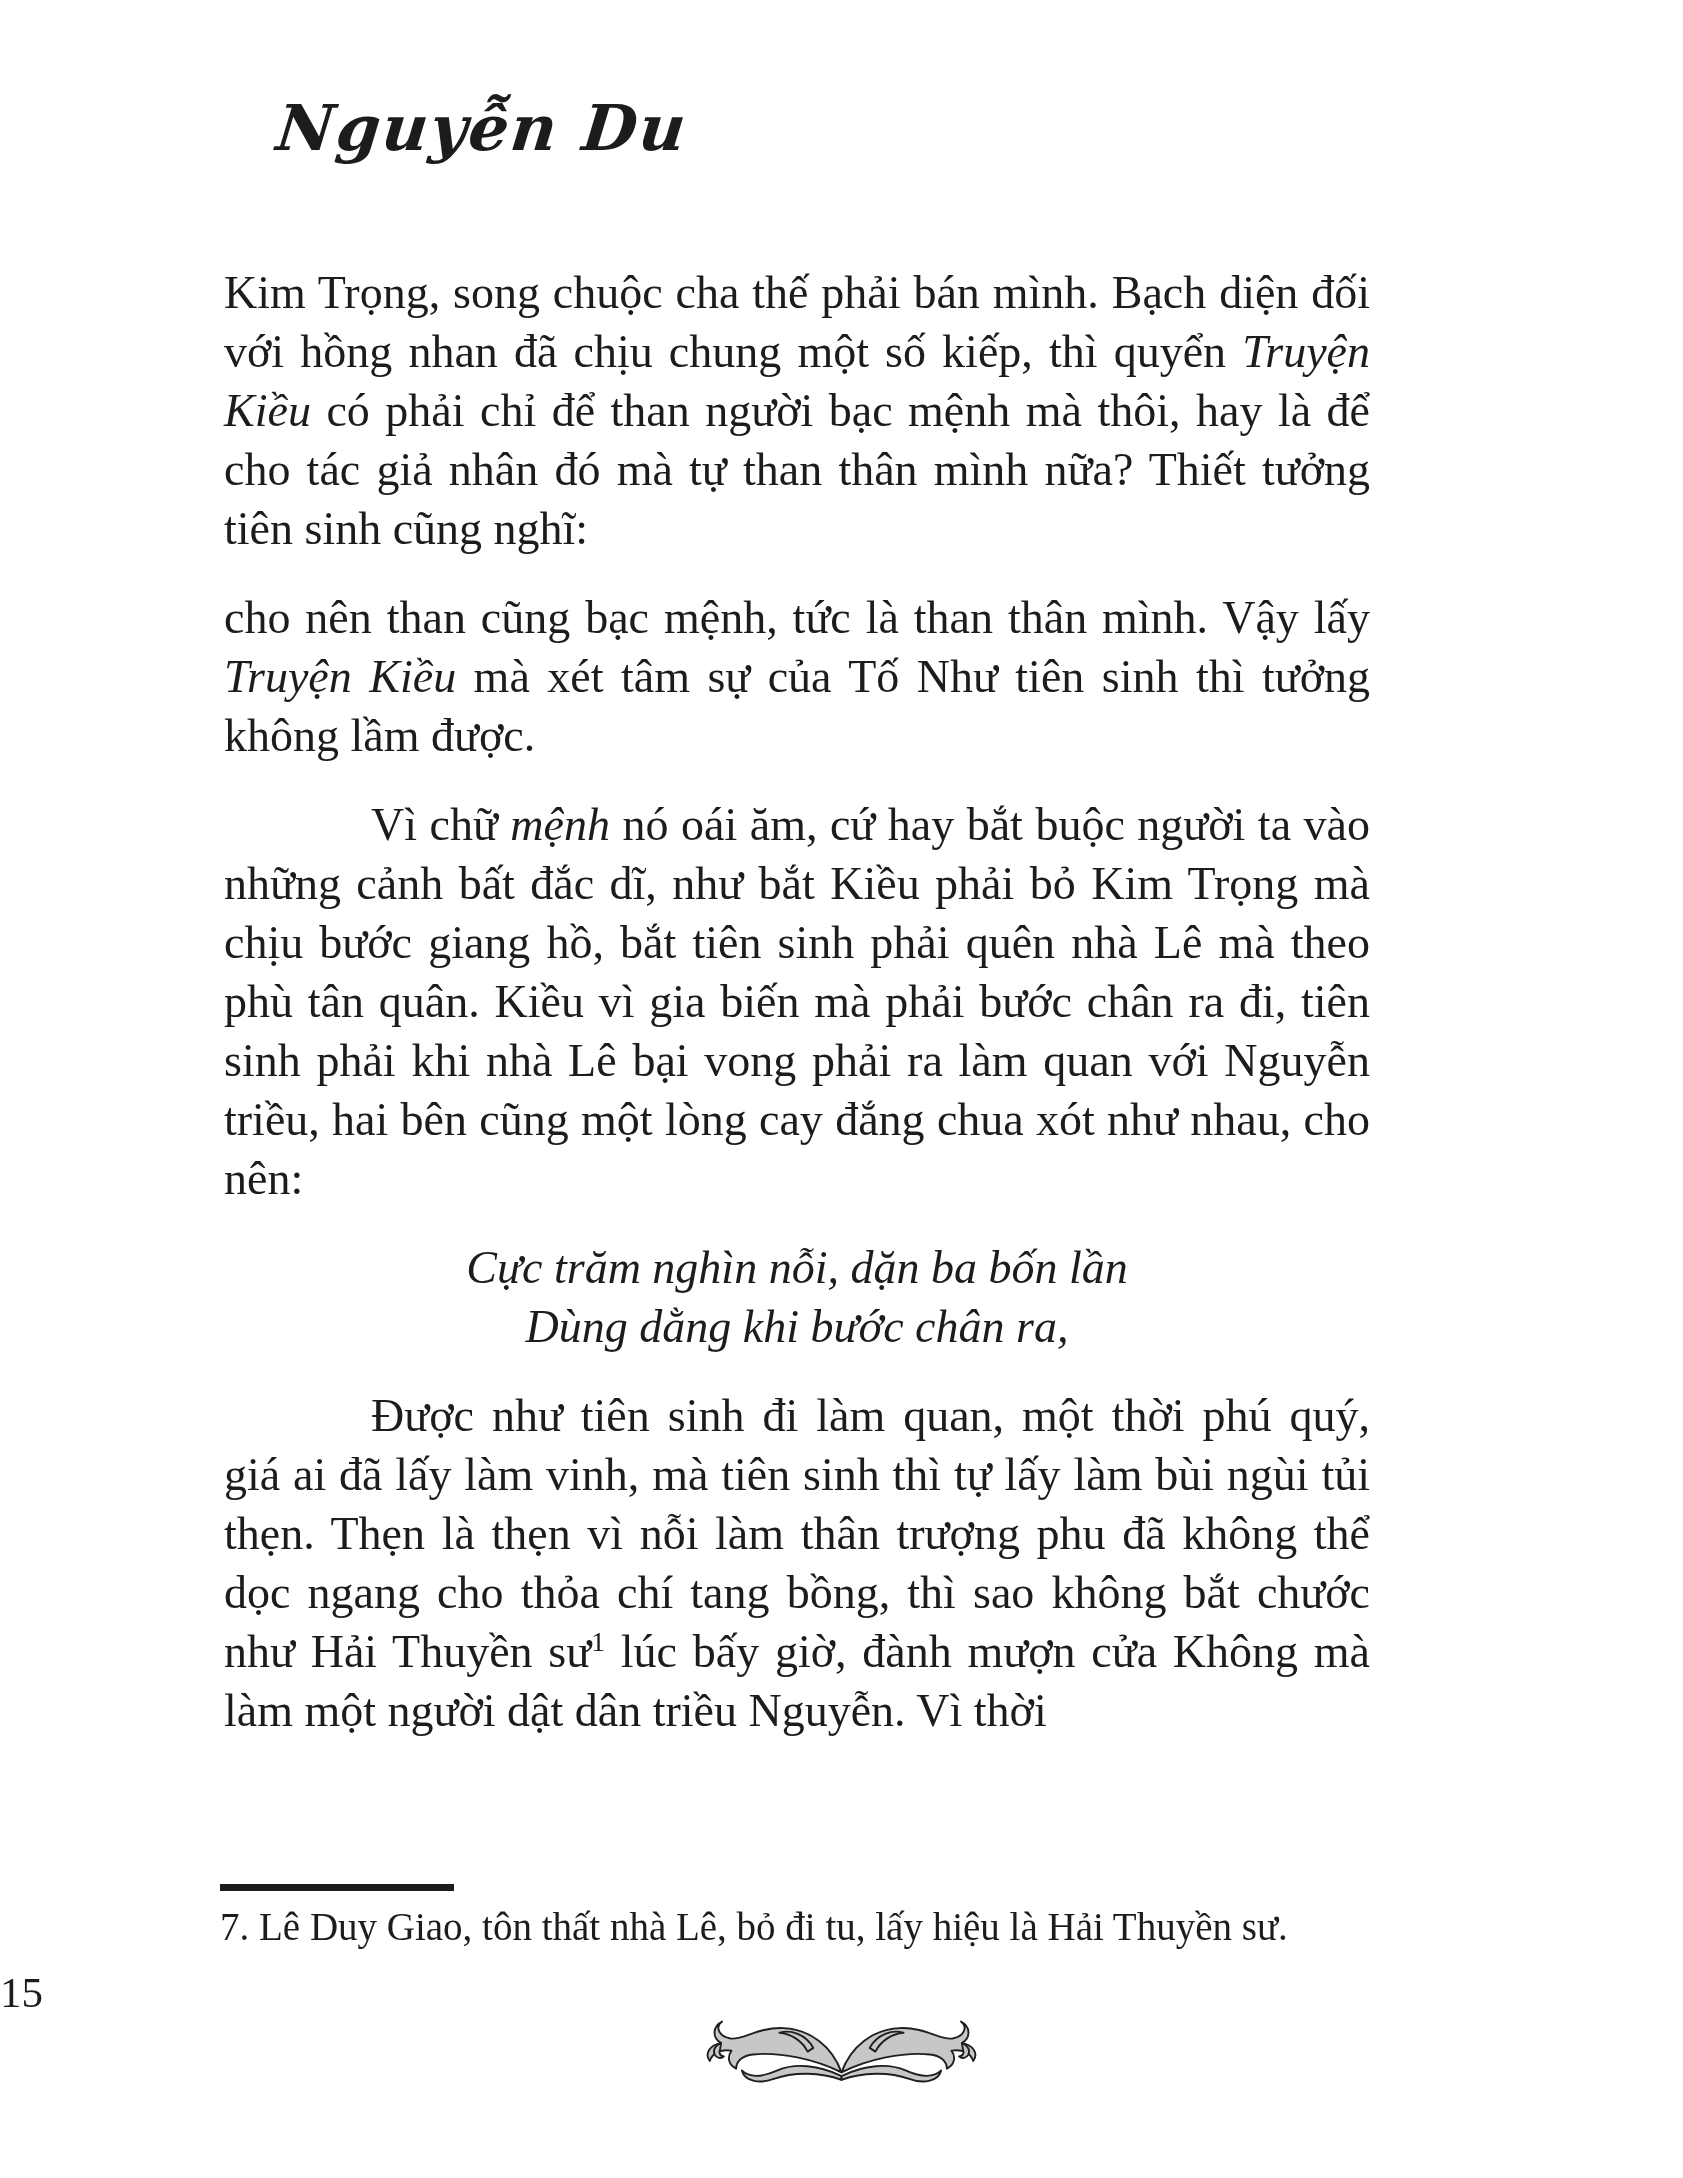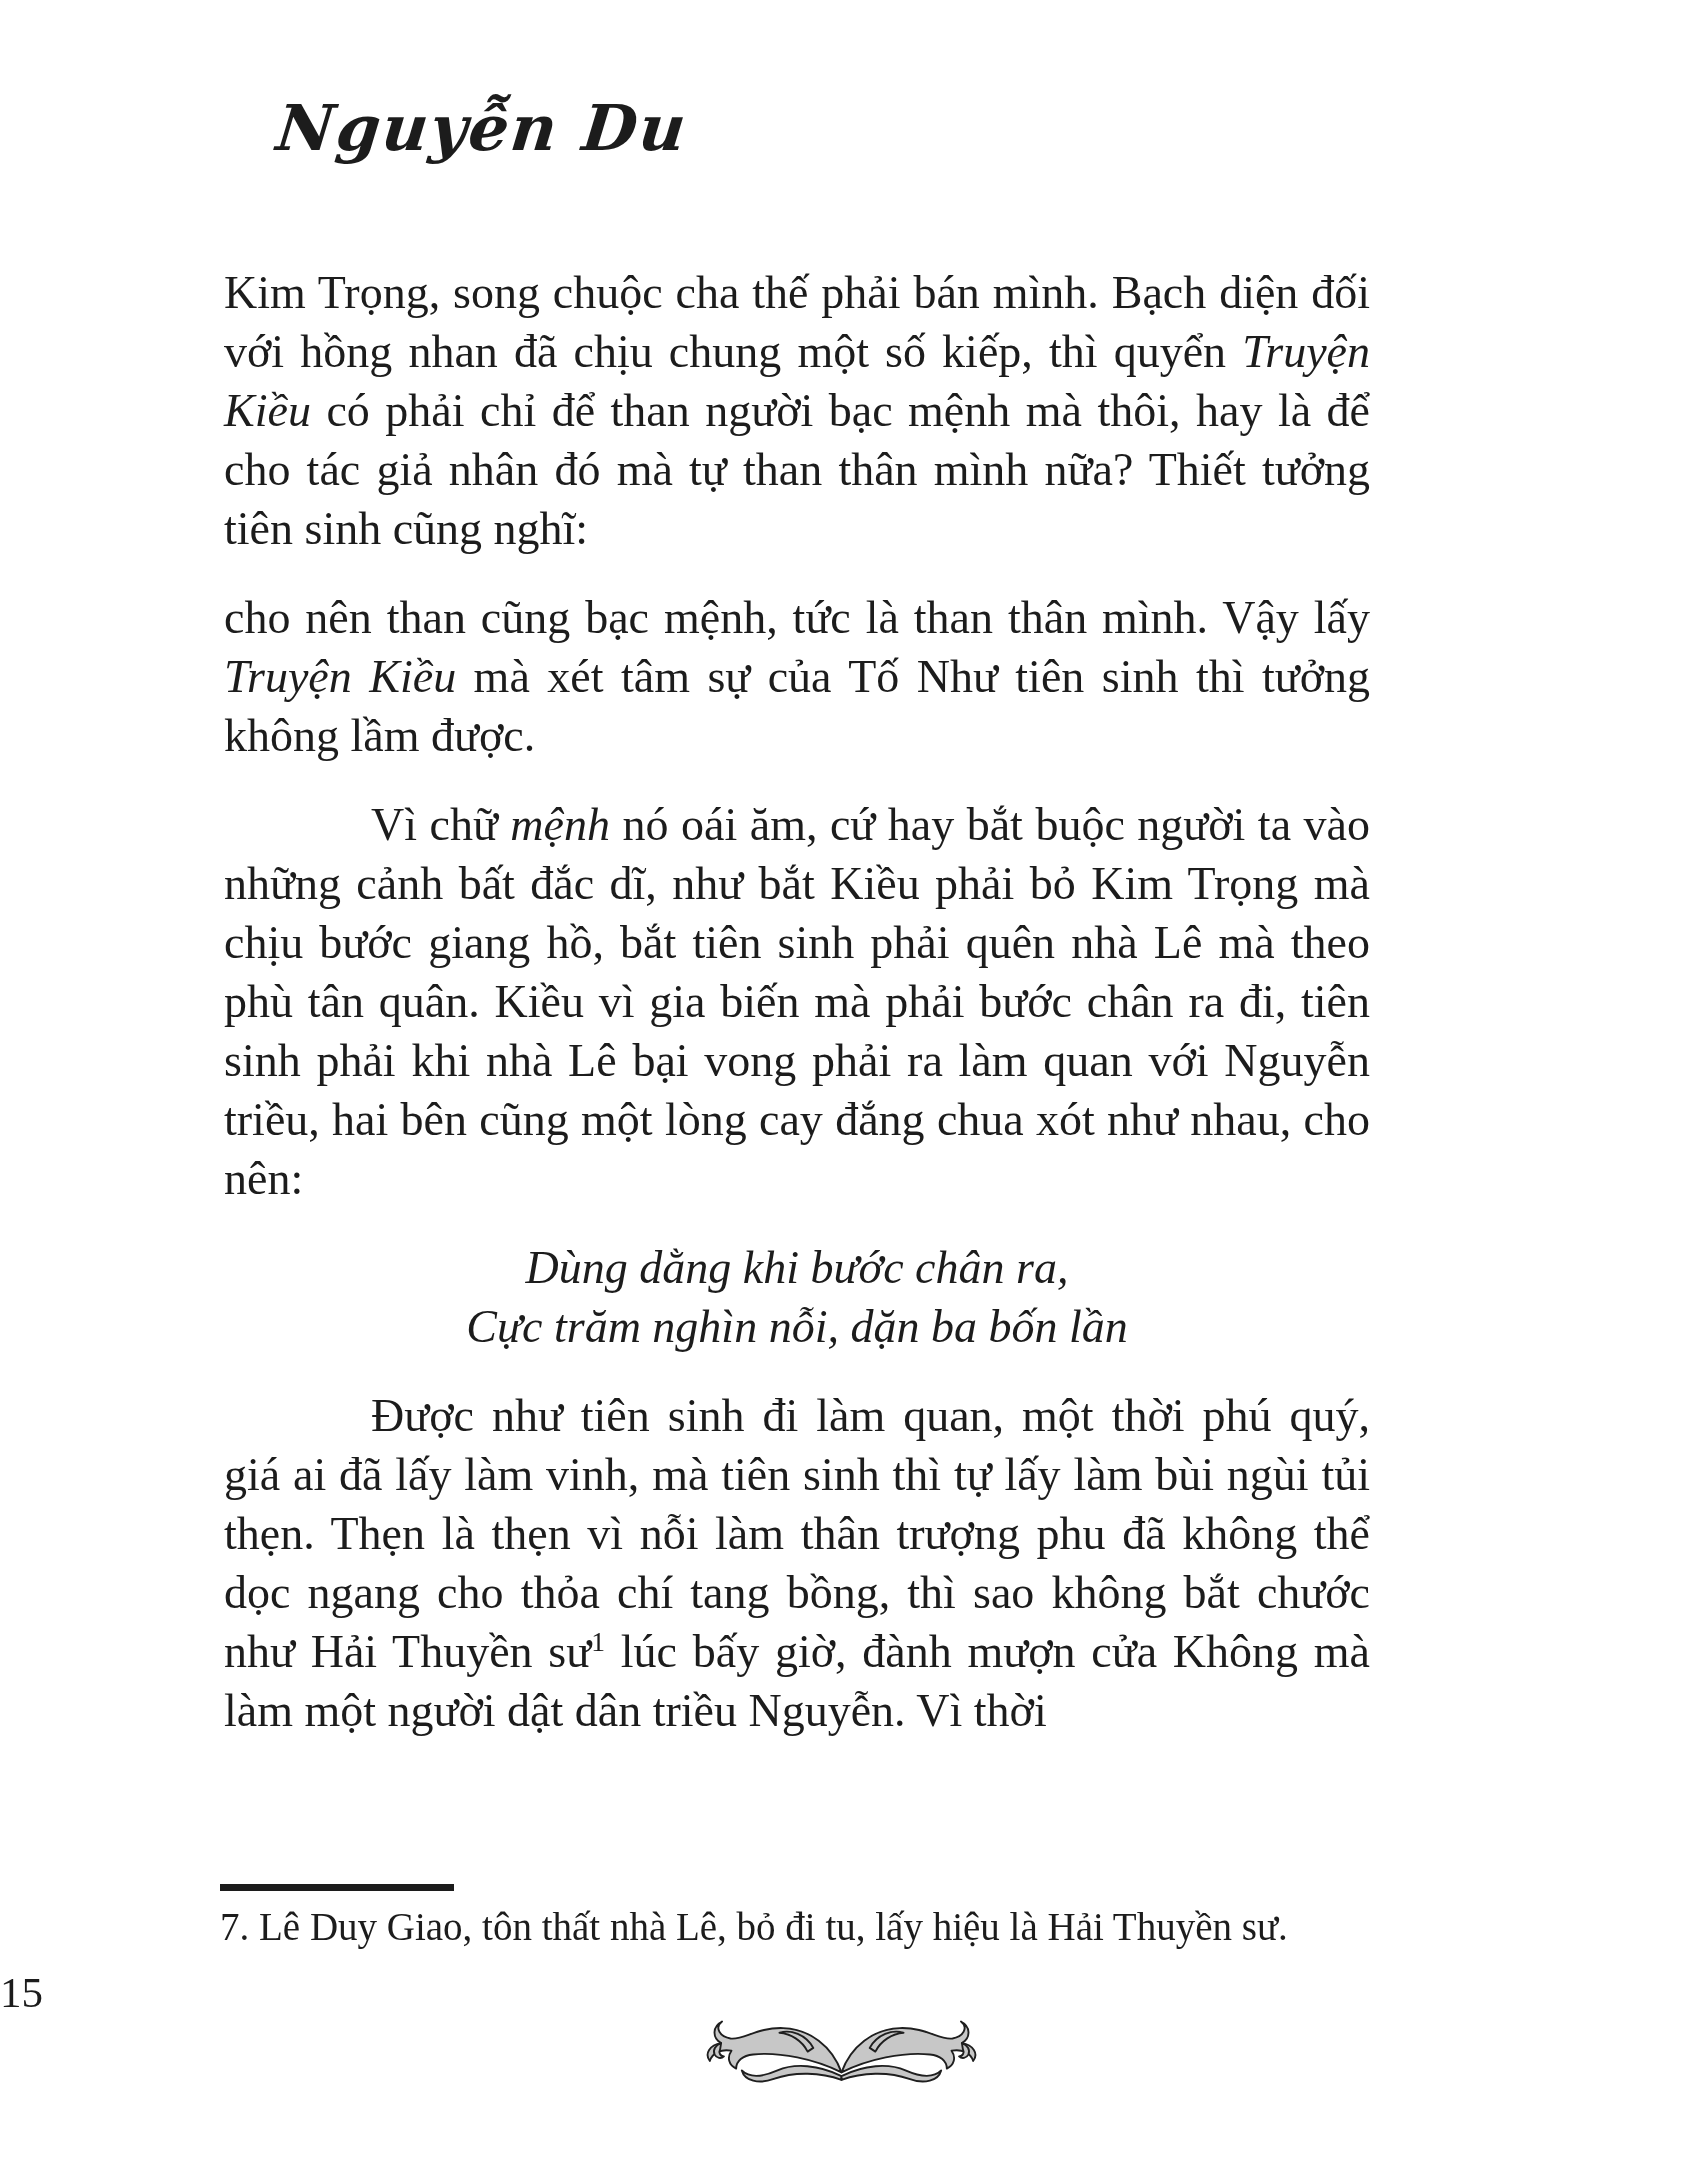--- a/index.html
+++ b/index.html
@@ -88,22 +88,22 @@
 
 <div class="page">
 
   <div class="header-script">Nguyễn Du</div>
 
   <div class="text-block">
       <p class="para"><span>Kim Trọng, song chuộc cha thế phải bán mình. Bạch diện đối với hồng nhan đã chịu chung một số kiếp, thì quyển </span><em>Truyện Kiều</em><span> có phải chỉ để than người bạc mệnh mà thôi, hay là để cho tác giả nhân đó mà tự than thân mình nữa? Thiết tưởng tiên sinh cũng nghĩ:</span></p>
       <p class="para"><span>cho nên than cũng bạc mệnh, tức là than thân mình. Vậy lấy </span><em>Truyện Kiều</em><span> mà xét tâm sự của Tố Như tiên sinh thì tưởng không lầm được.</span></p>
       <p class="para indent"><span>Vì chữ </span><em>mệnh</em><span> nó oái ăm, cứ hay bắt buộc người ta vào những cảnh bất đắc dĩ, như bắt Kiều phải bỏ Kim Trọng mà chịu bước giang hồ, bắt tiên sinh phải quên nhà Lê mà theo phù tân quân. Kiều vì gia biến mà phải bước chân ra đi, tiên sinh phải khi nhà Lê bại vong phải ra làm quan với Nguyễn triều, hai bên cũng một lòng cay đắng chua xót như nhau, cho nên:</span></p>
       <div class="verse">
+        <div class="verse-line">Cực trăm nghìn nỗi, dặn ba bốn lần</div>
         <div class="verse-line">Dùng dằng khi bước chân ra,</div>
-        <div class="verse-line">Cực trăm nghìn nỗi, dặn ba bốn lần</div>
       </div>
       <p class="para indent"><span>Được như tiên sinh đi làm quan, một thời phú quý, giá ai đã lấy làm vinh, mà tiên sinh thì tự lấy làm bùi ngùi tủi thẹn. Thẹn là thẹn vì nỗi làm thân trượng phu đã không thể dọc ngang cho thỏa chí tang bồng, thì sao không bắt chước như Hải Thuyền sư</span><sup>1</sup><span> lúc bấy giờ, đành mượn cửa Không mà làm một người dật dân triều Nguyễn. Vì thời</span></p>
     </div>
 
   <div class="footnote-rule"></div>
 
   <div class="footnote-text">7. Lê Duy Giao, tôn thất nhà Lê, bỏ đi tu, lấy hiệu là Hải Thuyền sư.</div>
 
   <div class="page-number">15</div>
 

